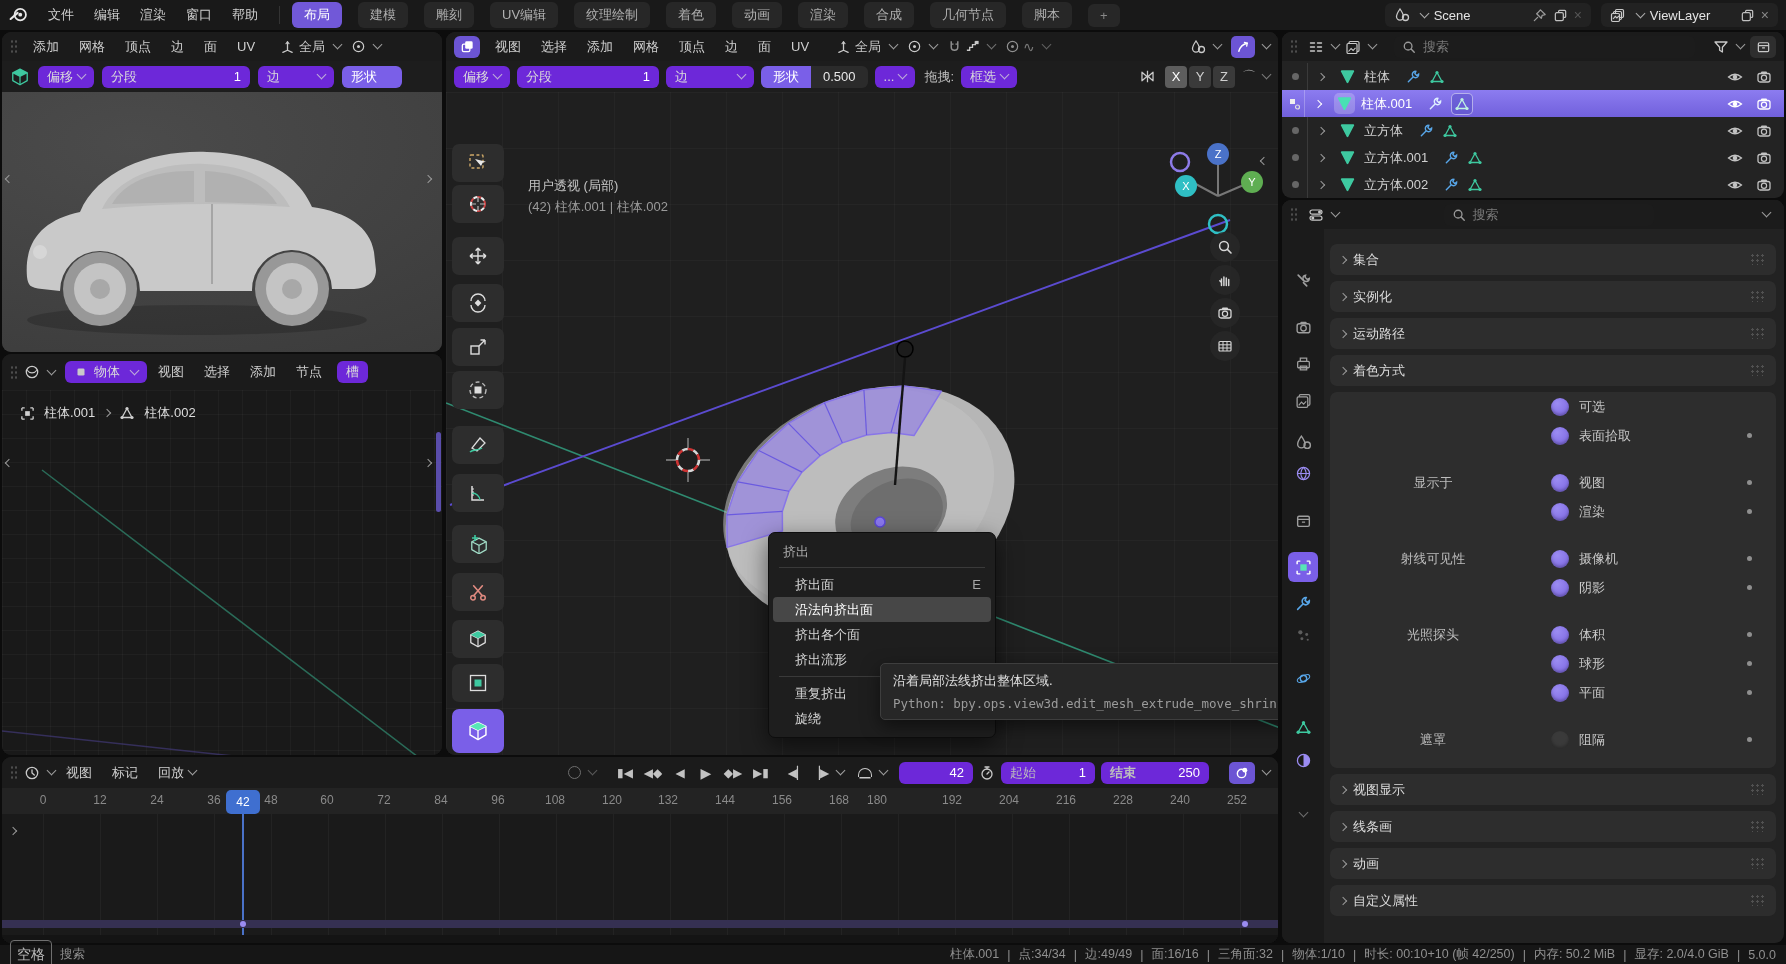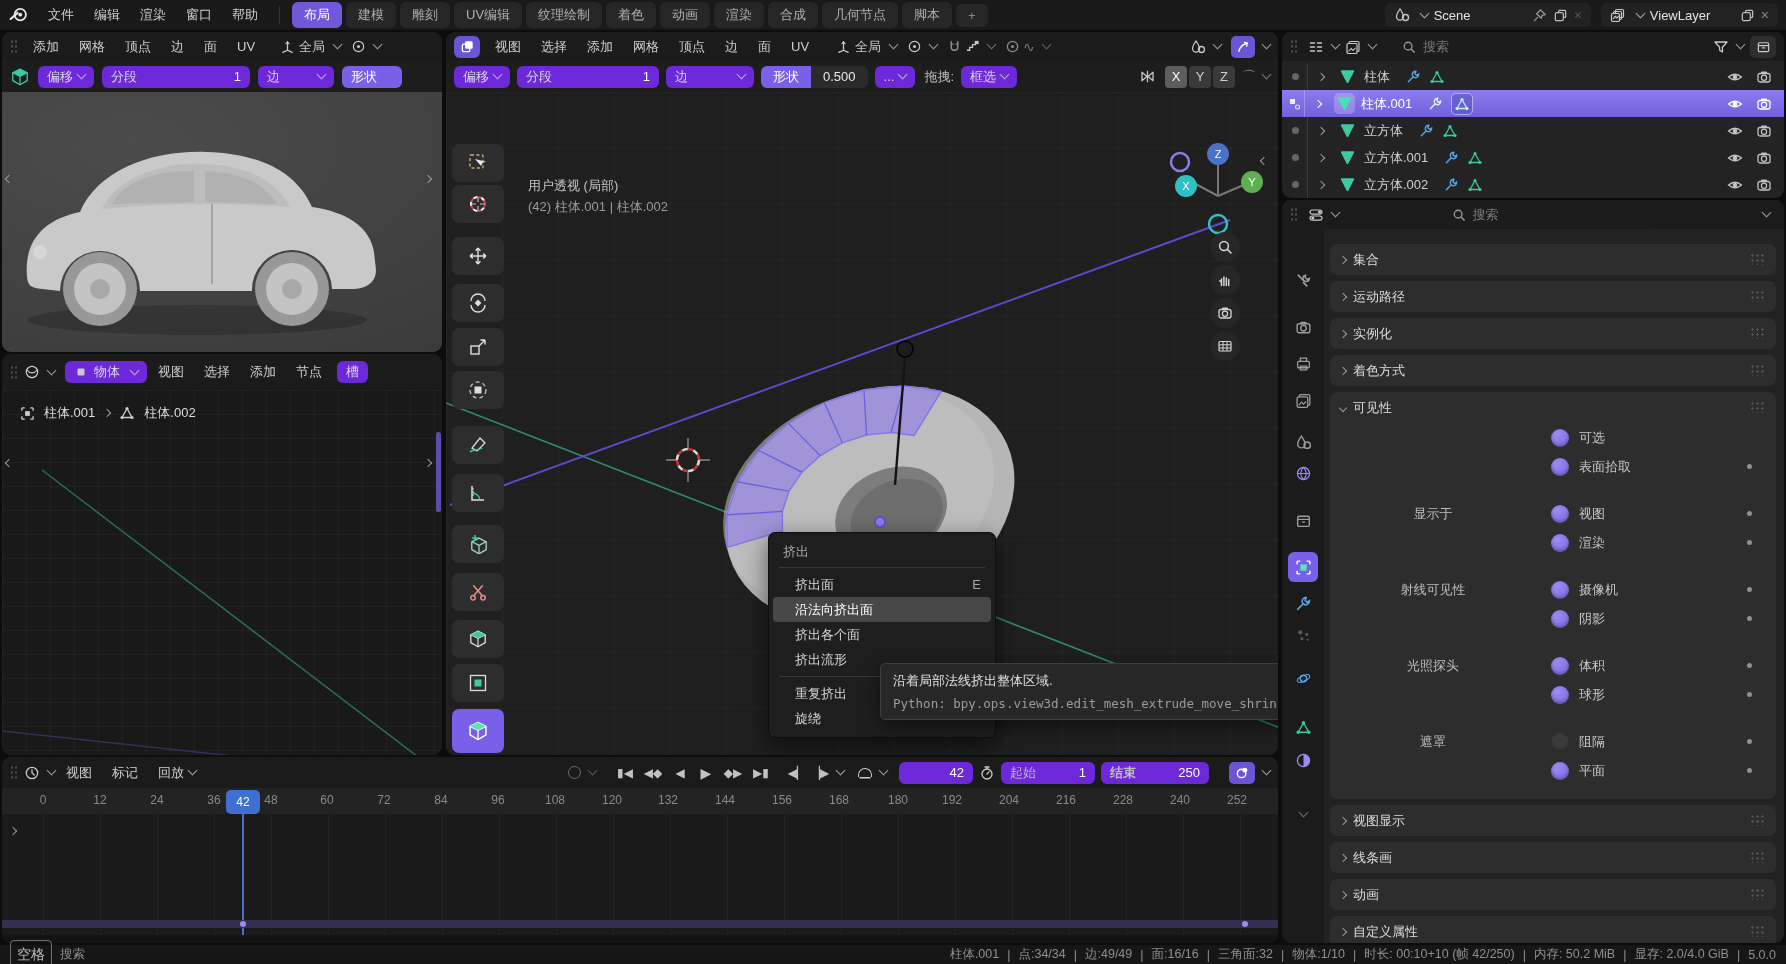--- a/index.html
+++ b/index.html
@@ -201,21 +201,21 @@
         <circle cx="14" cy="11" r="6.5" fill="none" stroke="#e8e8e8" stroke-width="2"></circle>
         <circle cx="14" cy="11" r="2.2" fill="#e8e8e8"></circle>
         <path d="M3 16l8-7" stroke="#e8e8e8" stroke-width="2.4" stroke-linecap="round"></path>
       </svg>
     <div class="menu-item">文件</div>
     <div class="menu-item">编辑</div>
     <div class="menu-item">渲染</div>
     <div class="menu-item">窗口</div>
     <div class="menu-item">帮助</div>
     <div style="width:1px;height:18px;background:#333;margin:0 10px;"></div>
-    <div class="row" style="gap:4px;">
+    <div class="row" style="gap:16px;">
       <div class="tab active">布局</div>
       <div class="tab">建模</div>
       <div class="tab">雕刻</div>
       <div class="tab">UV编辑</div>
       <div class="tab">纹理绘制</div>
       <div class="tab">着色</div>
       <div class="tab">动画</div>
       <div class="tab">渲染</div>
       <div class="tab">合成</div>
       <div class="tab">几何节点</div>
@@ -899,40 +899,35 @@
     </div>
 
     <div style="position:absolute;left:48px;top:44px;width:446px;">
       <div class="panelhdr">
           <span class="chevR" style="transform:rotate(-45deg);"></span>
           <span>集合</span>
           <span class="dragdots"></span>
         </div>
       <div class="panelhdr">
           <span class="chevR" style="transform:rotate(-45deg);"></span>
-          <span>运动路径</span>
+          <span>实例化</span>
           <span class="dragdots"></span>
         </div>
       <div class="panelhdr">
           <span class="chevR" style="transform:rotate(-45deg);"></span>
-          <span>实例化</span>
+          <span>运动路径</span>
           <span class="dragdots"></span>
         </div>
       <div class="panelhdr">
           <span class="chevR" style="transform:rotate(-45deg);"></span>
           <span>着色方式</span>
           <span class="dragdots"></span>
         </div>
 
       <div style="background:#2d2d2d;border-radius:7px;margin-bottom:6px;padding-bottom:14px;">
-        <div class="panelhdr" style="margin:0;background:transparent;">
-            <span class="chevR chevD" style="transform:rotate(45deg);"></span>
-            <span>可见性</span>
-            <span class="dragdots"></span>
-          </div>
         <div class="vrow">
             <span class="vlabel"></span>
             <span class="vcheck"></span>
             <span>可选</span>
           </div>
         <div class="vrow">
             <span class="vlabel"></span>
             <span class="vcheck"></span>
             <span>表面拾取</span>
             <span class="deco"></span>
@@ -966,30 +961,30 @@
             <span class="vcheck"></span>
             <span>体积</span>
             <span class="deco"></span>
           </div>
         <div class="vrow">
             <span class="vlabel"></span>
             <span class="vcheck"></span>
             <span>球形</span>
             <span class="deco"></span>
           </div>
+        <div class="vrow">
+            <span class="vlabel"></span>
+            <span class="vcheck"></span>
+            <span>平面</span>
+            <span class="deco"></span>
+          </div>
         <div class="vrow" style="margin-top:18px;">
             <span class="vlabel">遮罩</span>
             <span class="vcheck off"></span>
             <span>阻隔</span>
-            <span class="deco"></span>
-          </div>
-        <div class="vrow">
-            <span class="vlabel"></span>
-            <span class="vcheck"></span>
-            <span>平面</span>
             <span class="deco"></span>
           </div>
       </div>
 
       <div class="panelhdr">
           <span class="chevR" style="transform:rotate(-45deg);"></span>
           <span>视图显示</span>
           <span class="dragdots"></span>
         </div>
       <div class="panelhdr">
@@ -1097,21 +1092,21 @@
       <span class="tl-tick" style="left:325px">60</span>
       <span class="tl-tick" style="left:382px">72</span>
       <span class="tl-tick" style="left:439px">84</span>
       <span class="tl-tick" style="left:496px">96</span>
       <span class="tl-tick" style="left:553px">108</span>
       <span class="tl-tick" style="left:610px">120</span>
       <span class="tl-tick" style="left:666px">132</span>
       <span class="tl-tick" style="left:723px">144</span>
       <span class="tl-tick" style="left:780px">156</span>
       <span class="tl-tick" style="left:837px">168</span>
-      <span class="tl-tick" style="left:896px">180</span>
+      <span class="tl-tick" style="left:875px">180</span>
       <span class="tl-tick" style="left:950px">192</span>
       <span class="tl-tick" style="left:1007px">204</span>
       <span class="tl-tick" style="left:1064px">216</span>
       <span class="tl-tick" style="left:1121px">228</span>
       <span class="tl-tick" style="left:1178px">240</span>
       <span class="tl-tick" style="left:1235px">252</span>
       <div style="position:absolute;left:224px;top:2px;width:34px;height:24px;background:#3f6fd0;border-radius:5px;display:flex;align-items:center;justify-content:center;color:#fff;font-size:12px;">
           <span>42</span>
         </div>
     </div>

